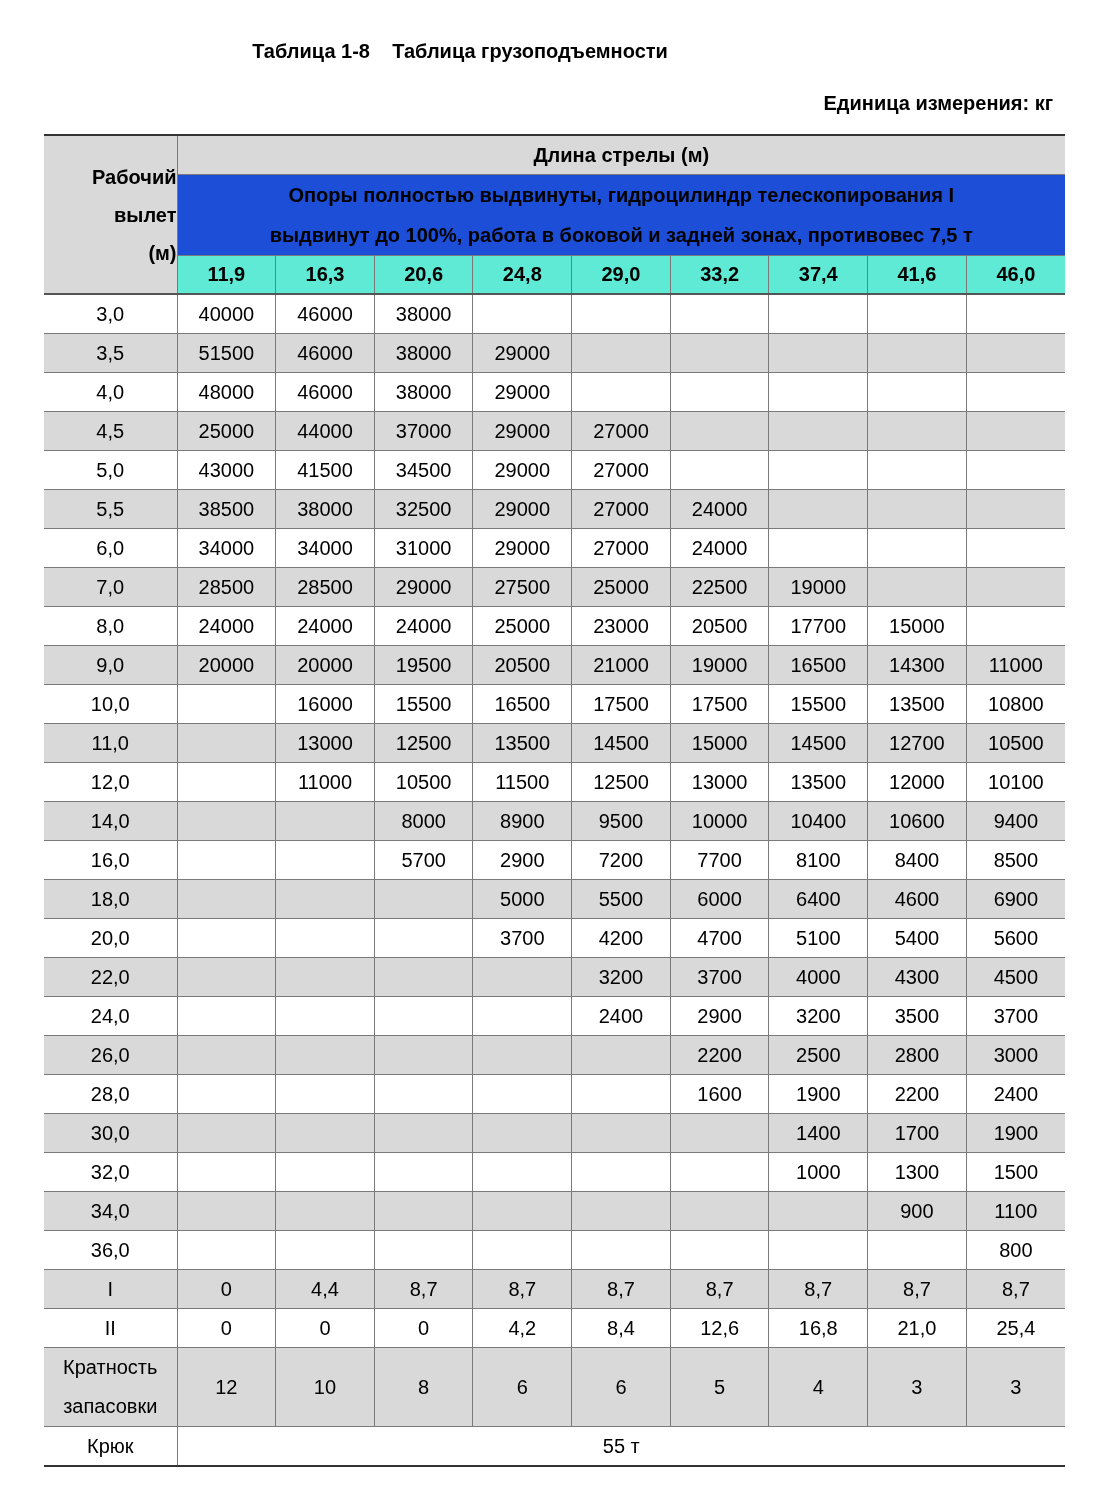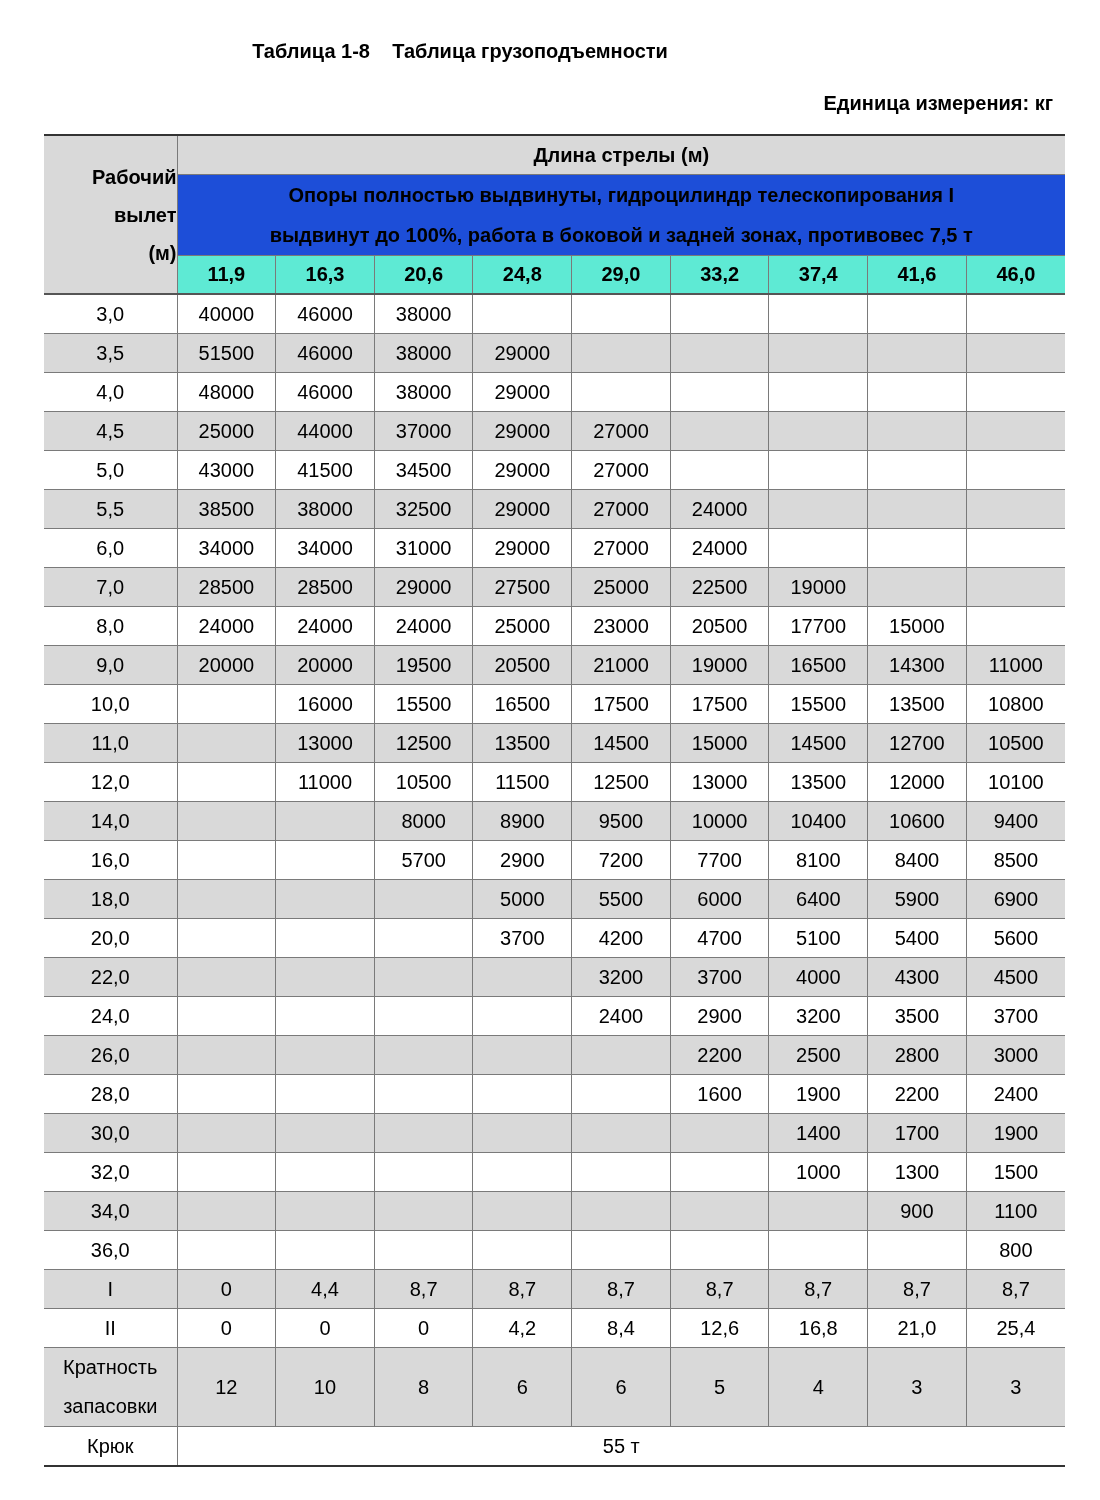--- a/index.html
+++ b/index.html
@@ -250,21 +250,21 @@
       </tr>
       <tr class="shade">
         <td>18,0</td>
         <td></td>
         <td></td>
         <td></td>
         <td>5000</td>
         <td>5500</td>
         <td>6000</td>
         <td>6400</td>
-        <td>5900</td>
+        <td>4600</td>
         <td>6900</td>
       </tr>
       <tr>
         <td>20,0</td>
         <td></td>
         <td></td>
         <td></td>
         <td>3700</td>
         <td>4200</td>
         <td>4700</td>

